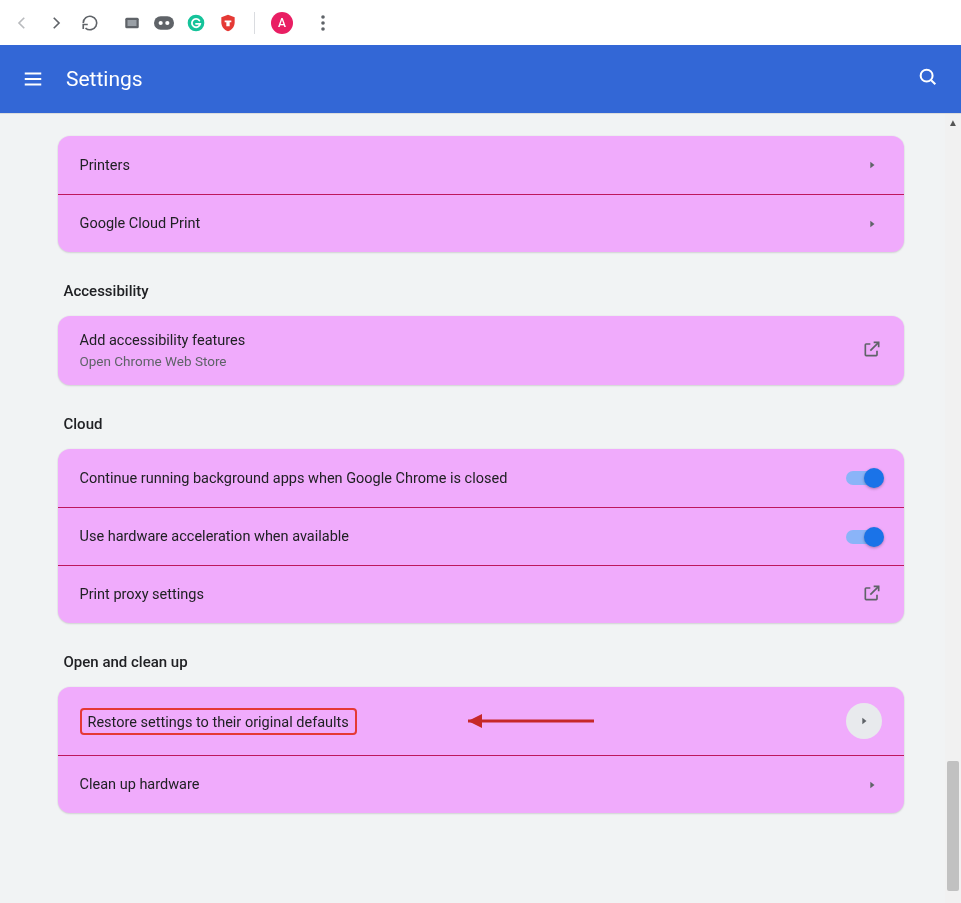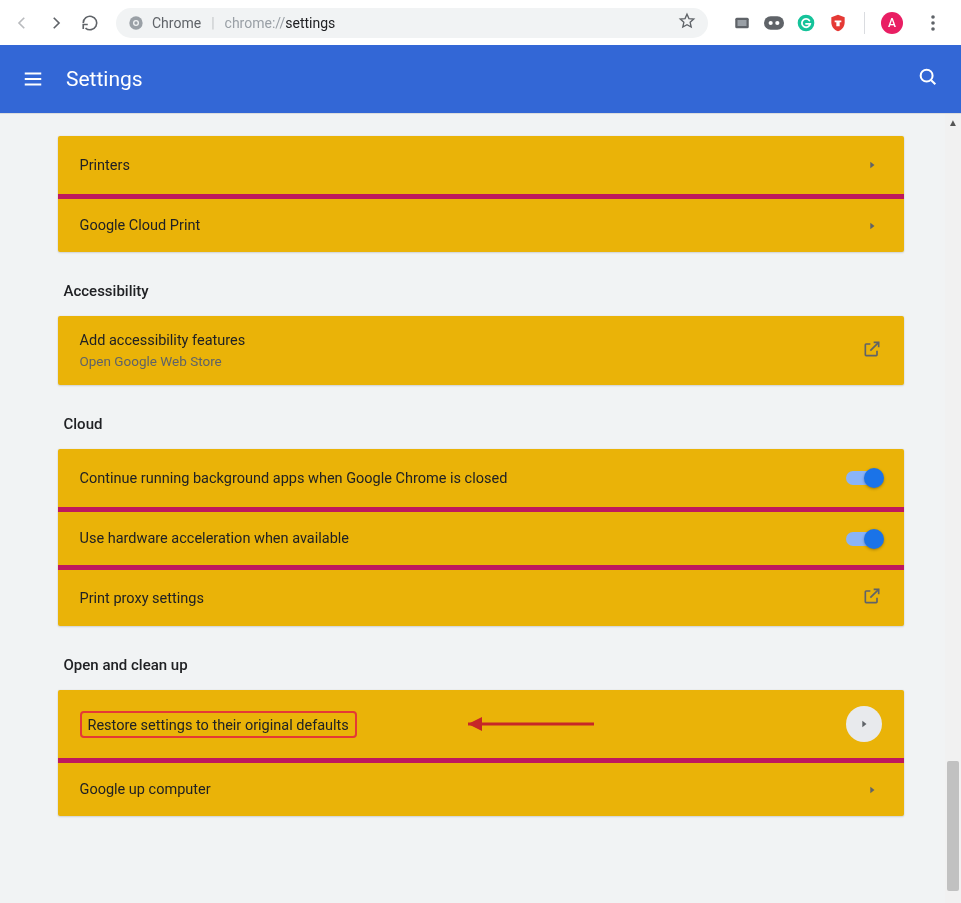--- a/index.html
+++ b/index.html
@@ -104,30 +104,30 @@
   }
 
   .section {
     width:846px;
     margin:0 auto 30px auto;
   }
   .section-title {
     font-size:15px;color:#202124;font-weight:500;margin:0 0 16px 6px;
   }
   .card {
-    background:#eab308;
-    border-radius:2px;
+    background:#f0abfc;
+    border-radius:12px;
     box-shadow:0 1px 2px rgba(0,0,0,.12), 0 0 0 1px rgba(0,0,0,.02);
     overflow:hidden;
   }
   .row {
     min-height:58px;
     padding:16px 22px;
     display:flex;align-items:center;
-    border-top:5px solid #be185d;
+    border-top:1px solid #be185d;
     cursor:pointer;
   }
   .row:first-child { border-top:none; }
   .row-text { flex:1; }
   .row-label { font-size:14.5px;color:#202124; }
   .row-sub { font-size:13.5px;color:#5f6368;margin-top:4px; }
 
   .chevron { color:#5f6368;display:flex;align-items:center;justify-content:center;width:20px; }
   .ext-link-icon { color:#5f6368; }
 
@@ -165,38 +165,20 @@
         <path d="M9 5l7 7-7 7"></path>
       </svg>
   </div>
   <div class="nav-btn">
     <svg width="18" height="18" viewBox="0 0 24 24" fill="none" stroke="currentColor" stroke-width="2.2">
         <path d="M3 12a9 9 0 1 1 3 6.7"></path>
         <path d="M3 20v-6h6"></path>
       </svg>
   </div>
 
-  <div class="omnibox">
-    <span class="omni-chrome-icon">
-      <svg width="16" height="16" viewBox="0 0 24 24">
-          <circle cx="12" cy="12" r="10" fill="#9aa0a6"></circle>
-          <circle cx="12" cy="12" r="4.5" fill="#f1f3f4"></circle>
-          <circle cx="12" cy="12" r="2.5" fill="#9aa0a6"></circle>
-        </svg>
-    </span>
-    <span class="omni-label">Chrome</span>
-    <span class="omni-divider">|</span>
-    <span><span class="omni-url-prefix">chrome://</span><span class="omni-url-suffix">settings</span></span>
-    <span class="omni-spacer"></span>
-    <span class="star-icon">
-      <svg width="18" height="18" viewBox="0 0 24 24" fill="none" stroke="currentColor" stroke-width="1.8">
-          <path d="M12 3l2.6 5.8 6.4.6-4.8 4.3 1.4 6.3L12 17l-5.6 3 1.4-6.3L3 9.4l6.4-.6z"></path>
-        </svg>
-    </span>
-  </div>
 
   <div class="ext-icons">
     <div class="ext-icon">
       <svg width="18" height="18" viewBox="0 0 24 24">
           <rect x="3" y="5" width="18" height="14" rx="2" fill="#5f6368"></rect>
           <rect x="6" y="8" width="12" height="8" fill="#9aa0a6"></rect>
         </svg>
     </div>
     <div class="ext-icon">
       <svg width="20" height="14" viewBox="0 0 24 16">
@@ -279,21 +261,21 @@
         </div>
       </div>
     </div>
 
     <div class="section">
       <div class="section-title">Accessibility</div>
       <div class="card">
         <div class="row">
           <div class="row-text">
             <div class="row-label">Add accessibility features</div>
-            <div class="row-sub">Open Google Web Store</div>
+            <div class="row-sub">Open Chrome Web Store</div>
           </div>
           <div class="ext-link-icon">
             <svg width="20" height="20" viewBox="0 0 24 24" fill="none" stroke="currentColor" stroke-width="2">
                 <path d="M14 4h6v6"></path>
                 <path d="M20 4L10 14"></path>
                 <path d="M18 14v5a1 1 0 0 1-1 1H5a1 1 0 0 1-1-1V7a1 1 0 0 1 1-1h5"></path>
               </svg>
           </div>
         </div>
       </div>
@@ -347,21 +329,21 @@
             <path d="M14 10 L28 3 L28 17 Z" fill="#c62828"></path>
           </svg>
           <div class="circle-btn">
             <svg width="10" height="10" viewBox="0 0 24 24" fill="currentColor">
                 <path d="M8 4l10 8-10 8z"></path>
               </svg>
           </div>
         </div>
         <div class="row">
           <div class="row-text">
-              <div class="row-label">Google up computer</div>
+              <div class="row-label">Clean up hardware</div>
             </div>
           <div class="chevron">
             <svg width="10" height="10" viewBox="0 0 24 24" fill="currentColor">
                 <path d="M8 4l10 8-10 8z"></path>
               </svg>
           </div>
         </div>
       </div>
     </div>
 

